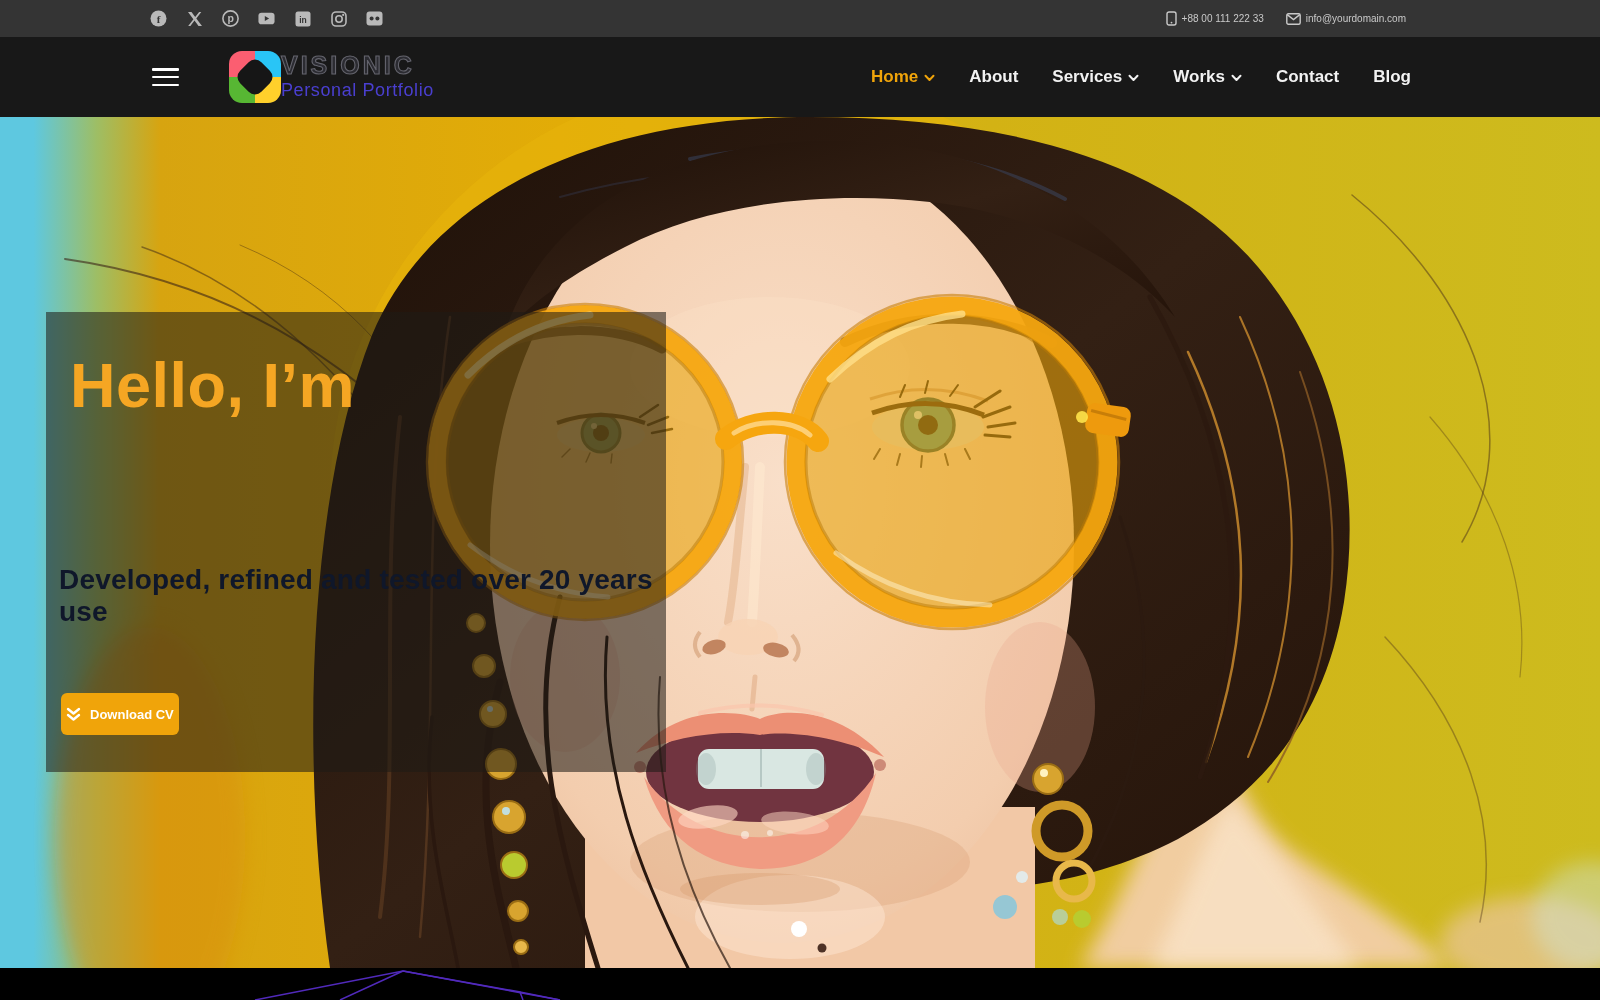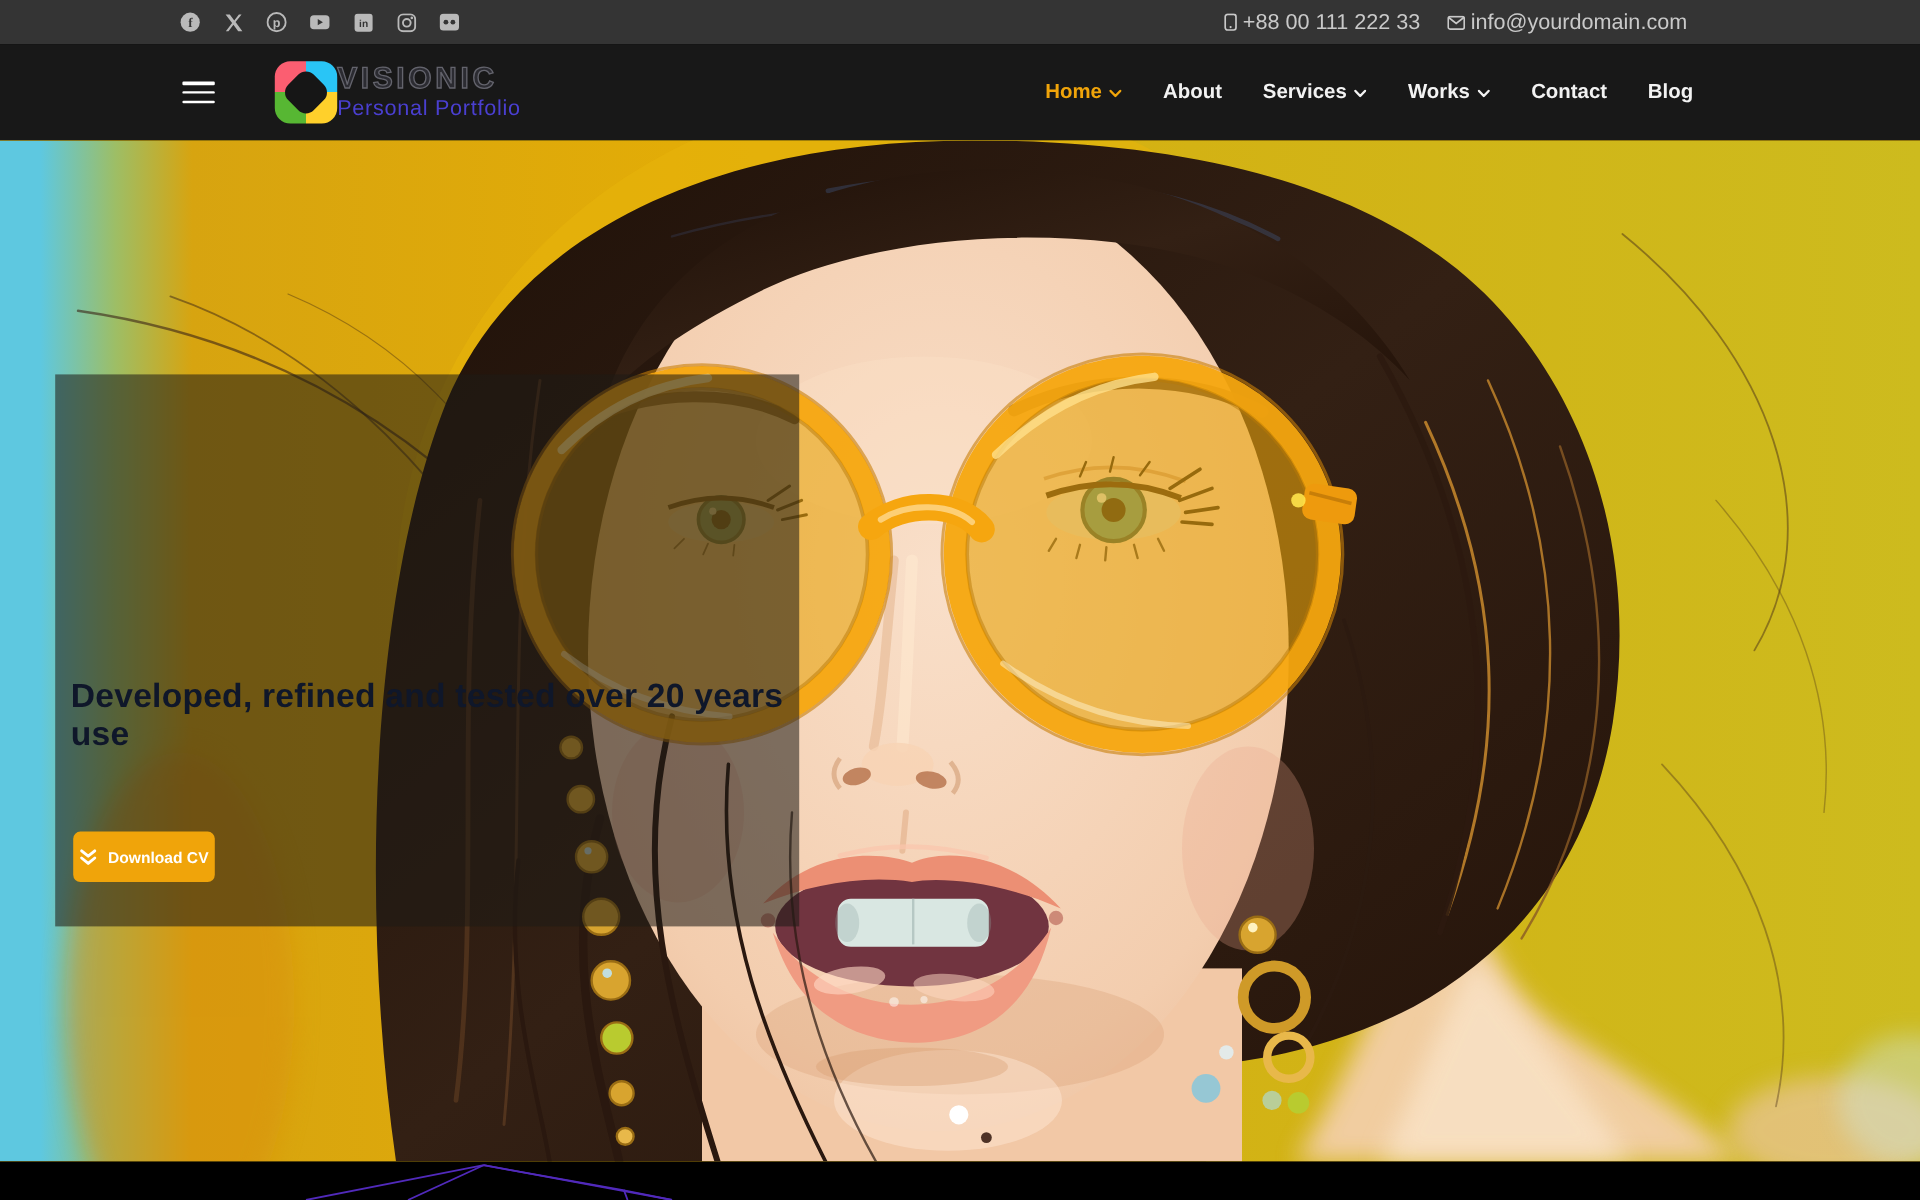--- a/index.html
+++ b/index.html
@@ -5,21 +5,21 @@
   * { margin:0; padding:0; box-sizing:border-box; }
   html,body { width:1600px; height:1000px; overflow:hidden; background:#000;
               font-family:"Liberation Sans", sans-serif; }
   .page { width:1600px; height:1000px; position:relative; }
 
   
   .topbar { height:37px; background:#343434; display:flex; align-items:center;
             justify-content:space-between; padding:0 194px 0 150px; }
   .social { display:flex; align-items:center; gap:19px; }
   .social a { display:flex; align-items:center; justify-content:center; width:17px; height:17px; }
-  .contact { display:flex; align-items:center; gap:22px; font-size:18px; color:#c9c9c9; }
+  .contact { display:flex; align-items:center; gap:22px; font-size:10px; color:#c9c9c9; }
   .contact .citem { display:flex; align-items:center; gap:5px; }
   .icn { display:inline-flex; }
 
   
   .navbar { height:80px; background:#181818; display:flex; align-items:center;
             padding:0 189px 0 152px; }
   .hamburger { width:27px; height:18px; display:flex; flex-direction:column;
                justify-content:space-between; cursor:pointer; }
   .hamburger span { display:block; height:2.5px; background:#fff; border-radius:1px; }
   .brand { margin-left:50px; display:flex; align-items:center; cursor:pointer; }
@@ -380,21 +380,21 @@
         <circle cx="1082" cy="802" r="9" fill="#B9CB2F"></circle>
         <circle cx="1044" cy="656" r="4" fill="#FFF2C0"></circle>
         <circle cx="1005" cy="790" r="12" fill="#6FC6E8" opacity="0.7"></circle>
         <circle cx="1060" cy="800" r="8" fill="#A8E0F0" opacity="0.6"></circle>
         <circle cx="1022" cy="760" r="6" fill="#DFF2FA" opacity="0.8"></circle>
       </g>
     </svg>
 
     <div class="overlay">
       <h1 class="hero-title">
-        <br>
+        <span>Hello, I’m</span><br>
       </h1>
       <p class="hero-sub">Developed, refined and tested over 20 years use</p>
       <button class="cta">
         <span class="icn">
           <svg width="15" height="15" viewBox="0 0 15 15">
               <path d="M2 2 L7.5 6.5 L13 2" fill="none" stroke="#fff" stroke-width="2.4" stroke-linecap="round" stroke-linejoin="round"></path>
               <path d="M2 8 L7.5 12.5 L13 8" fill="none" stroke="#fff" stroke-width="2.4" stroke-linecap="round" stroke-linejoin="round"></path>
             </svg>
         </span>
         <span>Download CV</span>

